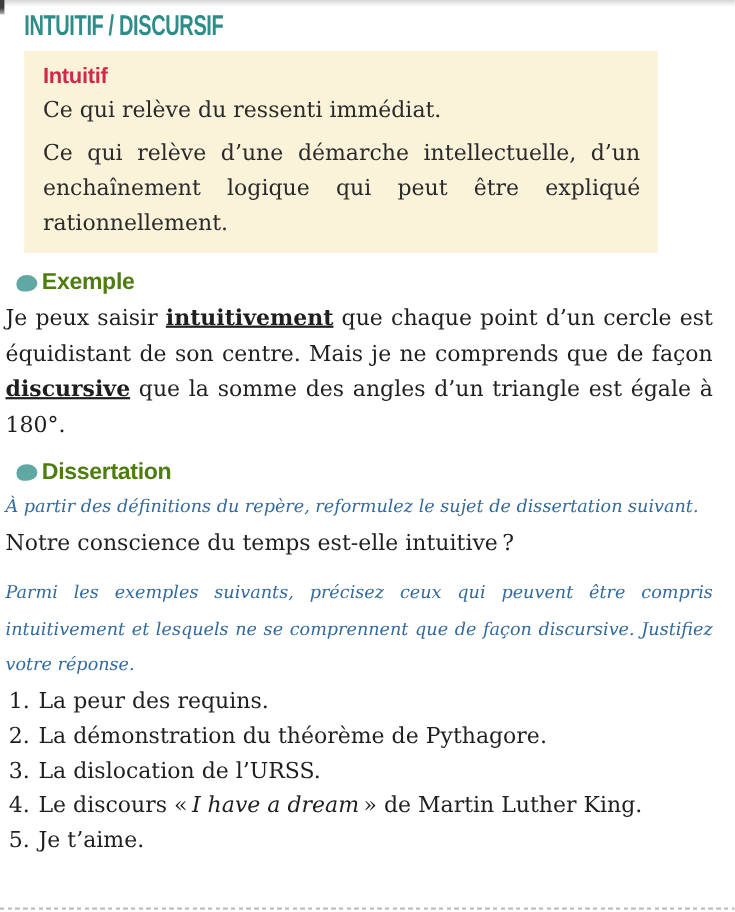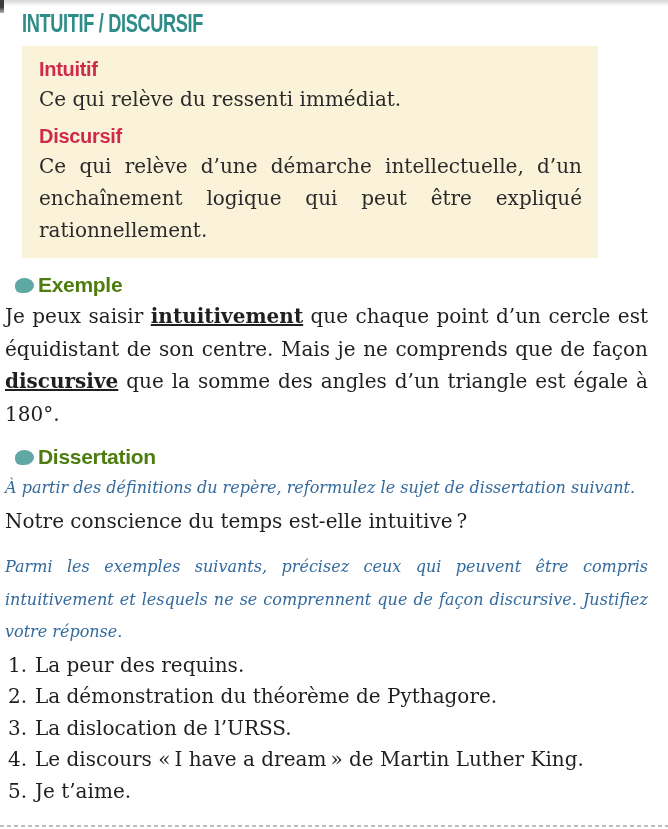--- a/index.html
+++ b/index.html
@@ -112,21 +112,21 @@
     display: flex;
     font-size: 20px;
     line-height: 31.5px;
   }
   .ex-item .num {
     flex: 0 0 30px;
     padding-left: 3px;
     box-sizing: border-box;
   }
   .ex-item .itxt { flex: 1 1 auto; }
-  .ex-item .it { }
+  .ex-item .it { font-style: italic; }
   .bottom-rule {
     position: absolute; bottom: 2px; left: 0; right: 0; height: 2px;
     background: repeating-linear-gradient(90deg, #bdbdbd 0 4px, transparent 4px 7px);
   }
 </style>
 </head>
 <body>
 
 <div class="page">
   <div class="top-shadow"></div>
@@ -135,21 +135,20 @@
   <div class="content">
 
     <div class="page-title">INTUITIF / DISCURSIF</div>
 
     <div class="def-box">
       <div class="def-entry">
         <div class="def-term">Intuitif</div>
         <div class="def-text">Ce qui relève du ressenti immédiat.</div>
       </div>
       <div class="def-entry">
-        <div class="def-term">Discursif</div>
         <div class="def-text">Ce qui relève d’une démarche intellectuelle, d’un enchaî­nement logique qui peut être expliqué rationnellement.</div>
       </div>
     </div>
 
     <div class="section">
       <div class="section-heading">
         <span class="bullet"></span>
         <span class="section-title">Exemple</span>
       </div>
       <p class="body-par"><span>Je peux saisir </span><span class="b">intuitivement</span><span> que chaque point d’un cercle est équidistant de son centre. Mais je ne comprends que de façon </span><span class="b">discursive</span><span> que la somme des angles d’un triangle est égale à 180°.</span></p>

